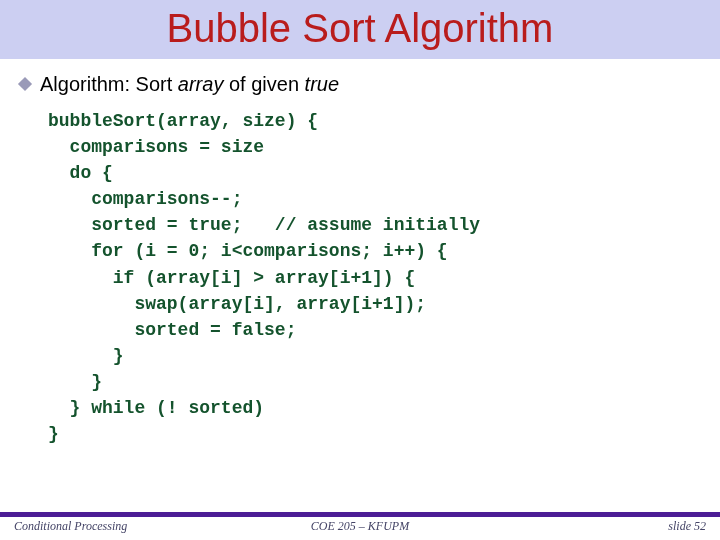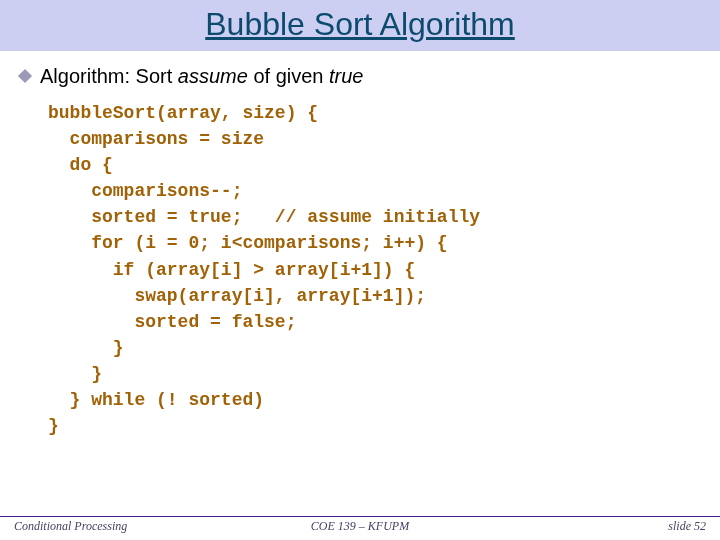--- a/index.html
+++ b/index.html
@@ -13,24 +13,23 @@
     overflow: hidden;
   }
   .title-bar {
     background: #cccff2;
     width: 100%;
     padding: 6px 0 8px 0;
     text-align: center;
   }
   .title-text {
     font-family: "Comic Sans MS", "Comic Sans", cursive, sans-serif;
-    font-size: 32px;
-    color: #0c4a6e;
+    font-size: 40px;
+    color: #b91c1c;
     font-weight: normal;
-    text-decoration: underline;
   }
   .bullet-line {
     margin: 14px 0 6px 20px;
     font-size: 20px;
     color: #000000;
     font-family: Arial, sans-serif;
   }
   .diamond {
     display: inline-block;
     width: 10px;
@@ -41,32 +40,32 @@
     position: relative;
     top: -2px;
   }
   .italic {
     font-style: italic;
   }
   .code-block {
     font-family: "Courier New", Courier, monospace;
     font-size: 18px;
     font-weight: bold;
-    color: #a16207;
+    color: #14532d;
     margin-left: 48px;
     margin-top: 12px;
     line-height: 1.45;
     white-space: pre;
   }
   .footer {
     position: absolute;
     bottom: 6px;
     left: 0;
     width: 100%;
-    border-top: 1px solid #4c1d95;
+    border-top: 5px solid #4c1d95;
     font-family: Garamond, "Times New Roman", serif;
     font-style: italic;
     font-size: 12px;
     color: #444466;
     padding-top: 2px;
   }
   .footer-left {
     position: absolute;
     left: 14px;
   }
@@ -82,34 +81,34 @@
   }
 </style>
 </head>
 <body>
 
 <div class="title-bar">
   <span class="title-text">Bubble Sort Algorithm</span>
 </div>
 
 <div class="bullet-line">
-  <span class="diamond"></span><span>Algorithm: Sort </span><span class="italic">assume</span><span> of given </span><span class="italic">true</span>
+  <span class="diamond"></span><span>Algorithm: Sort </span><span class="italic">array</span><span> of given </span><span class="italic">true</span>
 </div>
 
 <div class="code-block">bubbleSort(array, size) {
   comparisons = size
   do {
     comparisons--;
     sorted = true;   // assume initially
     for (i = 0; i&lt;comparisons; i++) {
       if (array[i] &gt; array[i+1]) {
         swap(array[i], array[i+1]);
         sorted = false;
       }
     }
   } while (! sorted)
 }</div>
 
 <div class="footer">
   <span class="footer-left">Conditional Processing</span>
-  <div class="footer-center">COE 139 – KFUPM</div>
+  <div class="footer-center">COE 205 – KFUPM</div>
   <span class="footer-right">slide 52</span>
 </div>
 
 </body></html>

